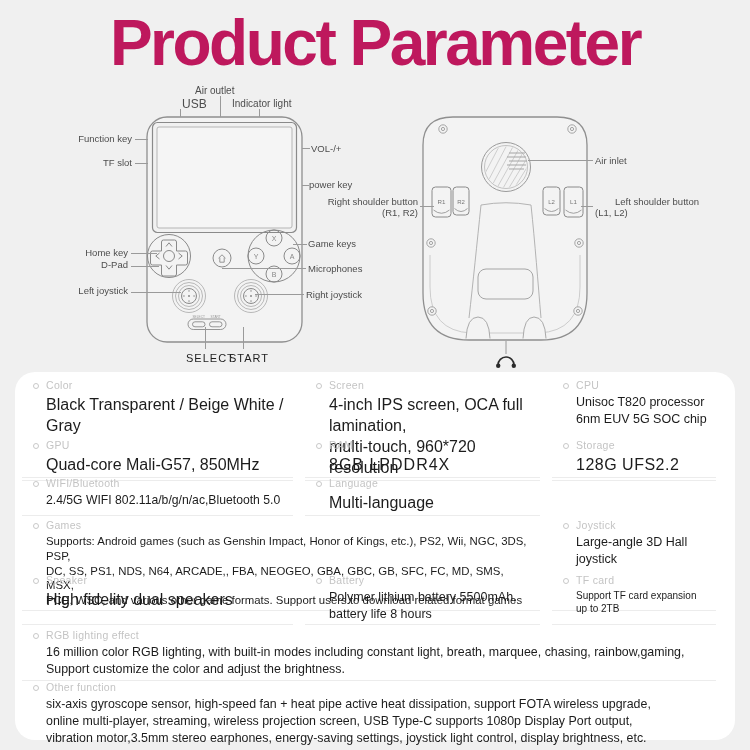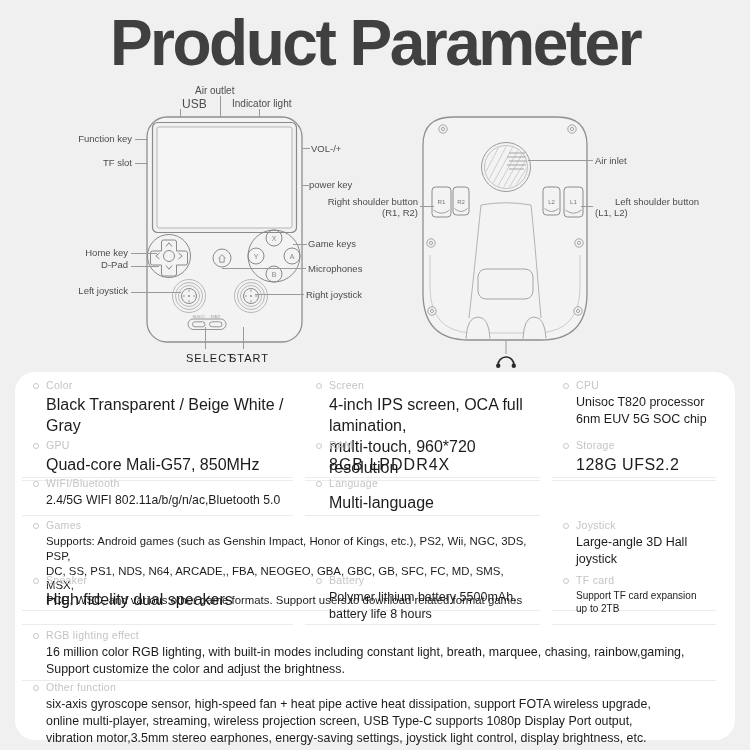--- a/index.html
+++ b/index.html
@@ -1,17 +1,17 @@
 <!DOCTYPE html>
 <html><head>
 <meta charset="utf-8">
 <style>
   html,body{margin:0;padding:0;}
   body{width:750px;height:750px;background:#f0f0f0;font-family:"Liberation Sans",sans-serif;position:relative;overflow:hidden;}
-  .title{position:absolute;top:6px;left:0;width:750px;text-align:center;font-size:64px;font-weight:bold;letter-spacing:-2.5px;color:#404040;}
+  .title{position:absolute;top:6px;left:0;width:750px;text-align:center;font-size:64px;font-weight:bold;letter-spacing:-2.5px;color:#be185d;}
   .diagram{position:absolute;left:0;top:78px;width:750px;height:296px;}
   .dev{position:absolute;}
   .co{position:absolute;font-size:9.5px;color:#4d4d4d;white-space:nowrap;line-height:1.15;}
   .co.r{text-align:right;}
   .ln{position:absolute;background:#9a9a9a;}
   .hl{height:1px;}
   .vl{width:1px;}
   .bigco{position:absolute;font-size:11px;color:#1e1e1e;letter-spacing:1px;white-space:nowrap;}
   .panel{position:absolute;left:15px;top:372px;width:720px;height:368px;background:#ffffff;border-radius:20px;box-sizing:border-box;}
   .srow{display:grid;grid-template-columns:283px 247px 176px;padding:0 7px;box-sizing:border-box;}

